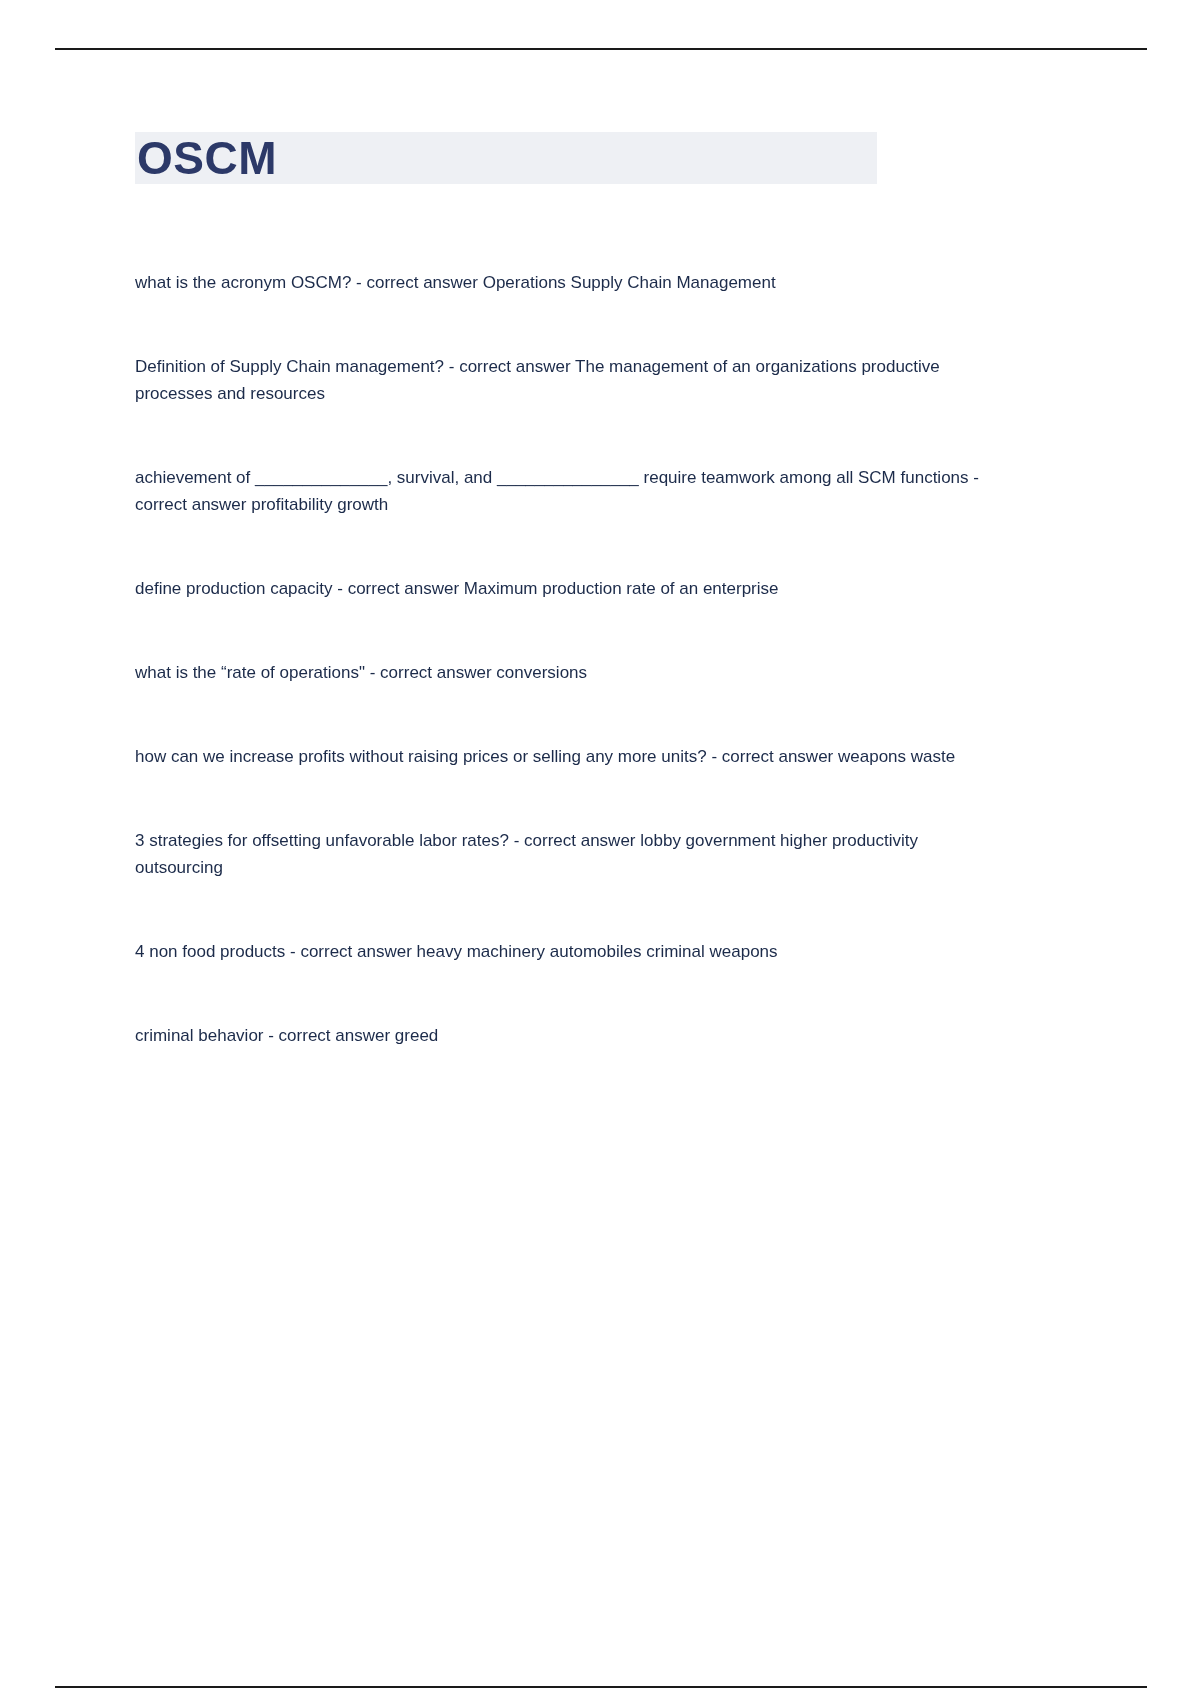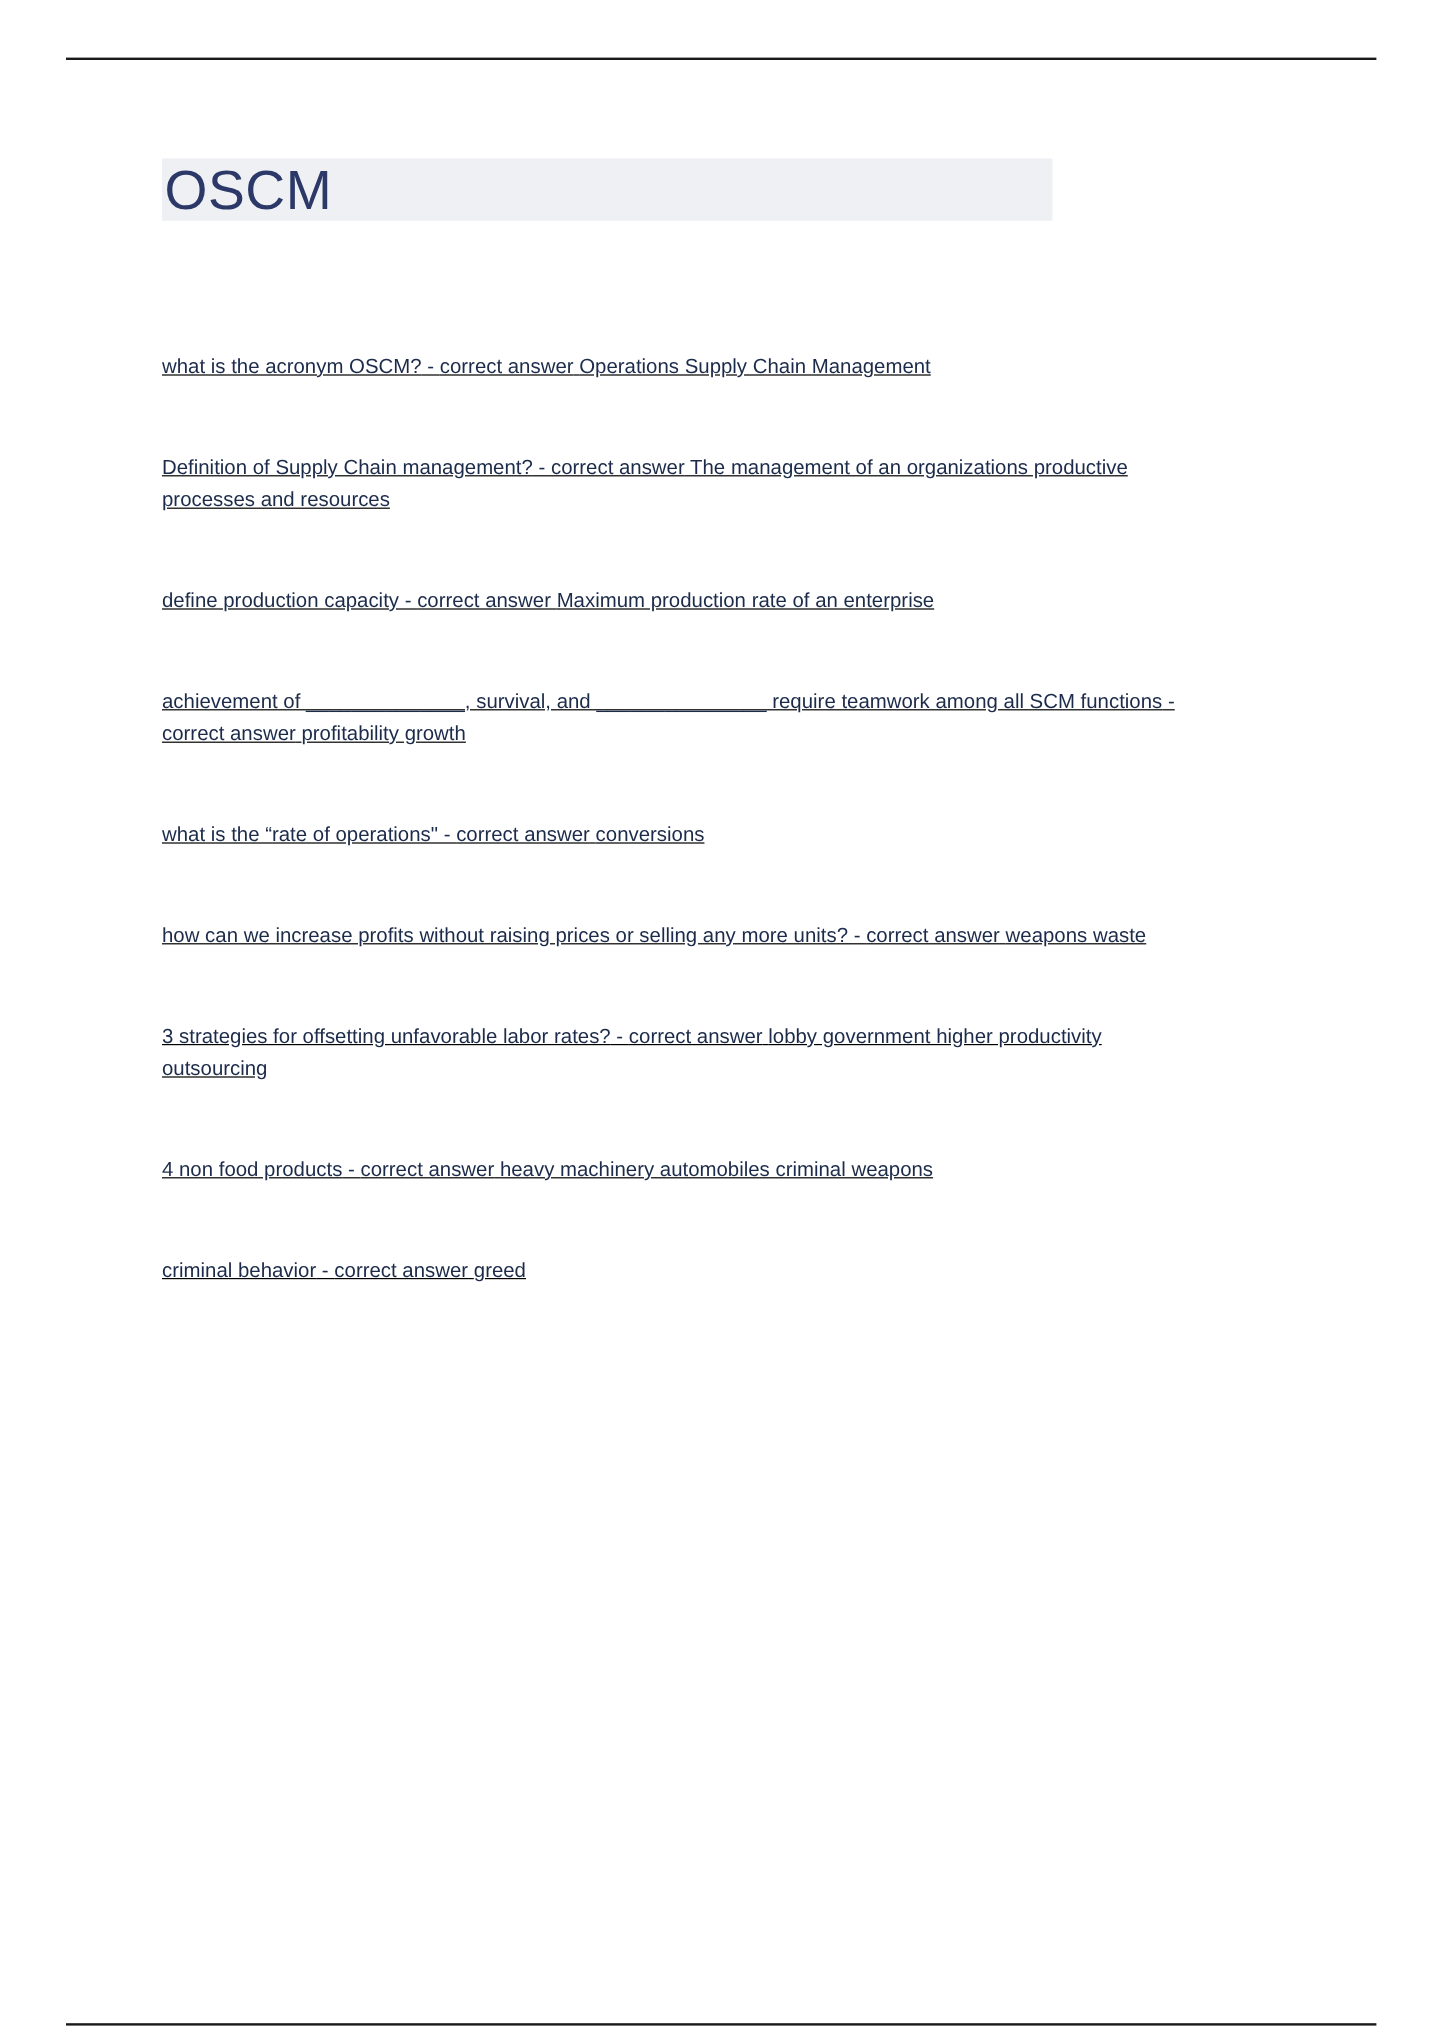--- a/index.html
+++ b/index.html
@@ -30,50 +30,49 @@
     top: 0;
     left: 135px;
     width: 872px;
   }
   .title {
     margin-top: 132px;
     width: 742px;
     background: #eef0f4;
     color: #2c3968;
     font-size: 46px;
-    font-weight: normal;
+    font-weight: bold;
     line-height: 52px;
     letter-spacing: 0.5px;
     padding-left: 2px;
   }
   .qa-list {
-    margin-top: 108px;
-    text-decoration: underline;
+    margin-top: 85px;
   }
   .qa-item {
     color: #1c2b4a;
     font-size: 17px;
     line-height: 27px;
     margin-bottom: 57px;
     max-width: 860px;
   }
   .qa-item:last-child { margin-bottom: 0; }
 </style>
 </head>
 <body>
 
 <div class="page">
   <div class="rule top"></div>
   <div class="content">
     <h1 class="title">OSCM</h1>
     <div class="qa-list">
         <p class="qa-item"><span>what is the acronym OSCM?</span><span> -  </span><span>correct answer</span><span> </span><span>Operations Supply Chain Management</span></p>
         <p class="qa-item"><span>Definition of Supply Chain management?</span><span> -  </span><span>correct answer</span><span> </span><span>The management of an organizations productive processes and resources</span></p>
+        <p class="qa-item"><span>achievement of ______________, survival, and _______________ require teamwork among all SCM functions</span><span> -  </span><span>correct answer</span><span> </span><span>profitability growth</span></p>
         <p class="qa-item"><span>define production capacity</span><span> -  </span><span>correct answer</span><span> </span><span>Maximum production rate of an enterprise</span></p>
-        <p class="qa-item"><span>achievement of ______________, survival, and _______________ require teamwork among all SCM functions</span><span> -  </span><span>correct answer</span><span> </span><span>profitability growth</span></p>
         <p class="qa-item"><span>what is the “rate of operations"</span><span> -  </span><span>correct answer</span><span> </span><span>conversions</span></p>
         <p class="qa-item"><span>how can we increase profits without raising prices or selling any more units?</span><span> -  </span><span>correct answer</span><span> </span><span>weapons waste</span></p>
         <p class="qa-item"><span>3 strategies for offsetting unfavorable labor rates?</span><span> -  </span><span>correct answer</span><span> </span><span>lobby government higher productivity outsourcing</span></p>
         <p class="qa-item"><span>4 non food products</span><span> -  </span><span>correct answer</span><span> </span><span>heavy machinery automobiles criminal weapons</span></p>
         <p class="qa-item"><span>criminal behavior</span><span> -  </span><span>correct answer</span><span> </span><span>greed</span></p>
       </div>
   </div>
   <div class="rule bottom"></div>
 </div>
 

